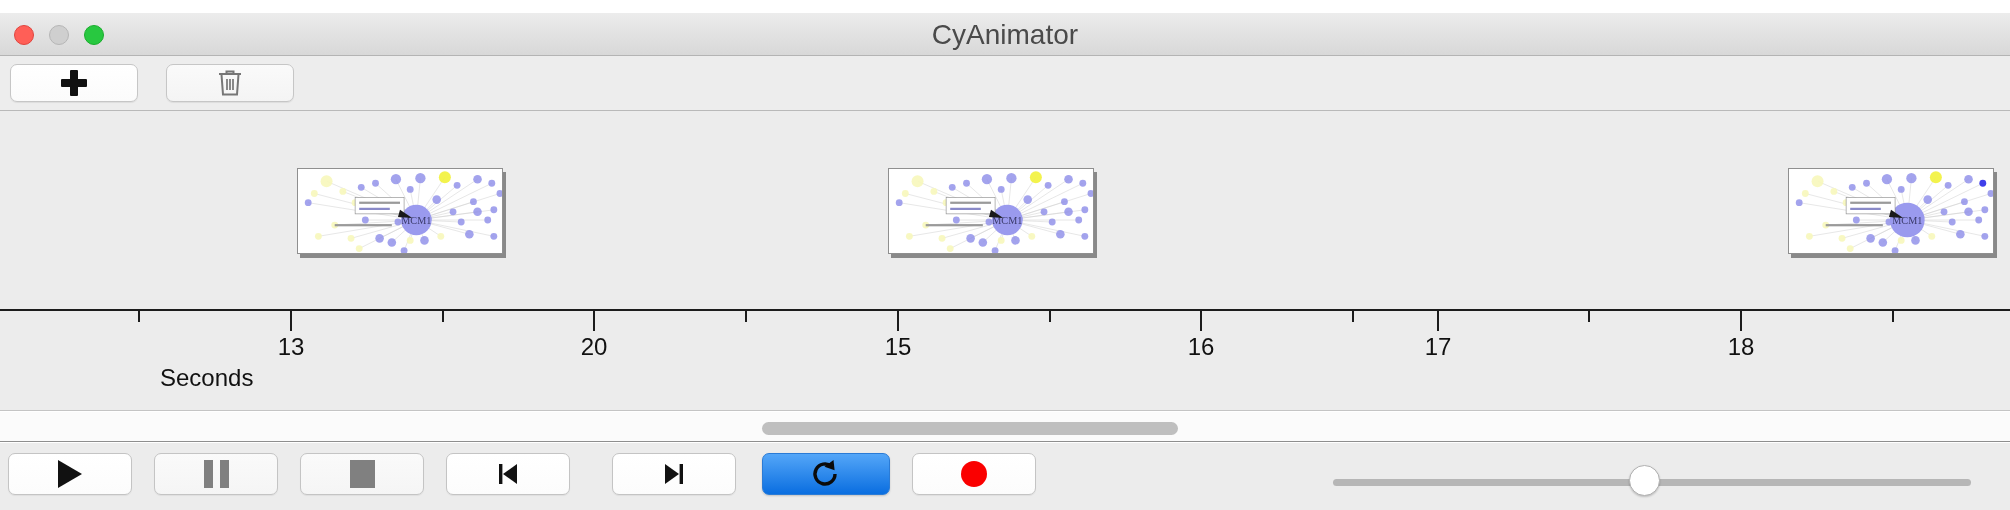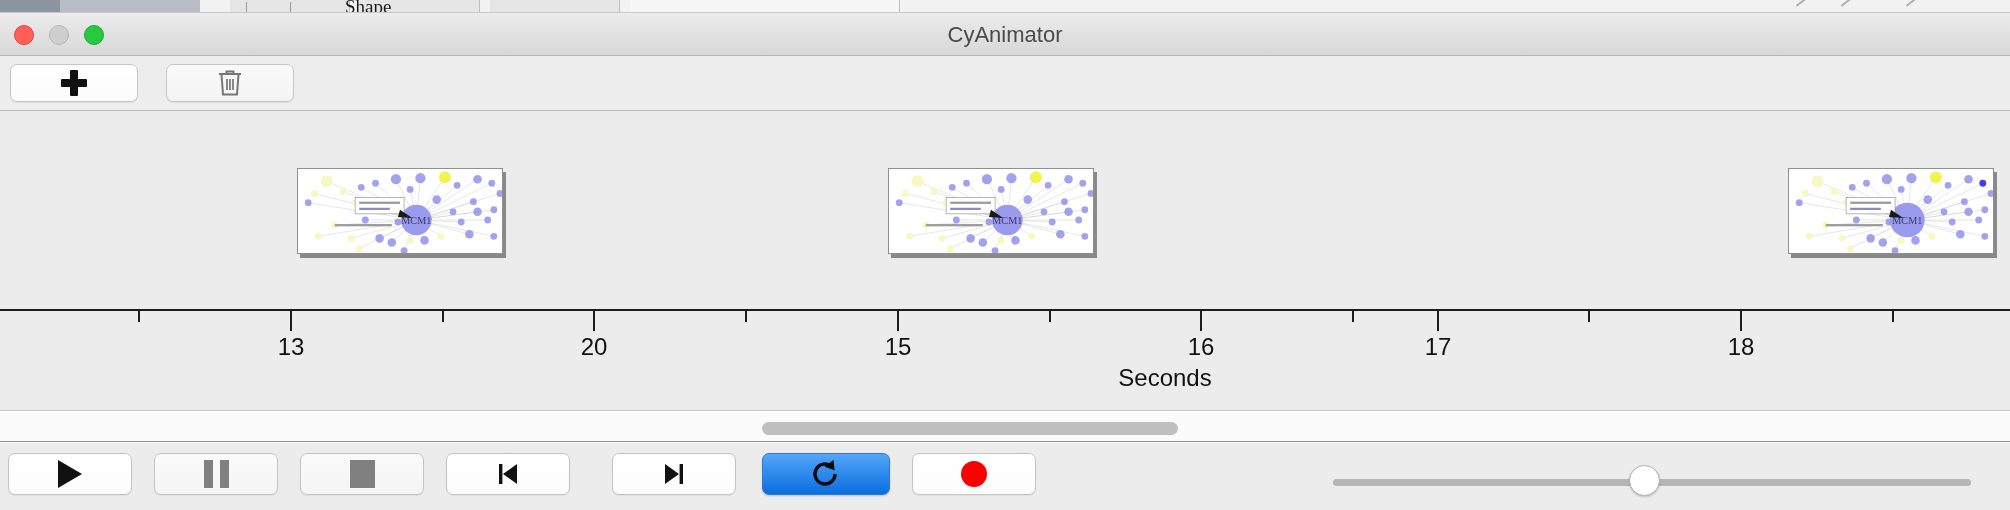--- a/index.html
+++ b/index.html
@@ -35,21 +35,21 @@
     border-bottom: 1px solid #b4b4b4;
   }
   .traffic { position: absolute; top: 12px; display: flex; gap: 15px; left: 14px; }
   .dot { width: 20px; height: 20px; border-radius: 50%; }
   .dot.red    { background: #ff5f57; border: 1px solid #e0443e; }
   .dot.yellow { background: #cfcfcf; border: 1px solid #b6b6b6; }
   .dot.green  { background: #28c840; border: 1px solid #1aad2d; }
   .win-title {
     position: absolute; left: 0; top: 0; width: 2010px; height: 43px;
     line-height: 43px; text-align: center;
-    font-size: 22px; color: #4a4a4a;
+    font-size: 28px; color: #4a4a4a;
   }
 
   
   .toolbar {
     position: absolute; left: 0; top: 56px; width: 2010px; height: 55px;
     background: #ededed;
     border-bottom: 1px solid #b9b9b9;
   }
   .btn {
     position: absolute;
@@ -102,21 +102,21 @@
   .tick {
     position: absolute; top: 200px; width: 2px; background: #1c1c1c;
   }
   .tick.major { height: 20px; }
   .tick.minor { height: 11px; }
   .tick-label {
     position: absolute; top: 222px; font-size: 24px; color: #111;
     transform: translateX(-50%); white-space: nowrap;
   }
   .axis-label {
-    position: absolute; top: 253px; width: 2010px; text-align: center;
+    position: absolute; top: 253px; width: 2010px; text-align: left;
     font-size: 24px; color: #111;
   }
   .axis-label span { position: relative; left: 160px; }
 
   
   .hscroll {
     position: absolute; left: 0; top: 412px; width: 2010px; height: 30px;
     background: #fbfbfb;
     border-bottom: 1px solid #8e8e8e;
   }
@@ -172,34 +172,20 @@
     position: absolute; left: 296px; top: -8px; width: 31px; height: 31px;
     border-radius: 50%; background: #ffffff; border: 1px solid #b1b1b1;
     box-shadow: 0 1px 2px rgba(0,0,0,.2);
   }
 </style>
 </head>
 <body>
 
 <div id="app">
 
-  <div class="bg-strip">
-    <div class="bg-dark"></div>
-    <div class="bg-dark2"></div>
-    <div class="bg-chip" style="left:230px;width:120px;"></div>
-    <div class="bg-chip" style="left:360px;width:120px;"></div>
-    <div class="bg-chip" style="left:490px;width:130px;"></div>
-    <div class="bg-chip" style="left:630px;width:270px;background:#f7f7f7;"></div>
-    <div class="bg-tick" style="left:246px;"></div>
-    <div class="bg-tick" style="left:290px;"></div>
-    <div class="bg-word" style="left:345px;">Shape</div>
-    <div class="bg-slash" style="left:1795px;"></div>
-    <div class="bg-slash" style="left:1840px;"></div>
-    <div class="bg-slash" style="left:1905px;"></div>
-  </div>
 
   <div class="titlebar">
     <div class="win-title">CyAnimator</div>
     <div class="traffic">
       <div class="dot red"></div>
       <div class="dot yellow"></div>
       <div class="dot green"></div>
     </div>
   </div>
 

